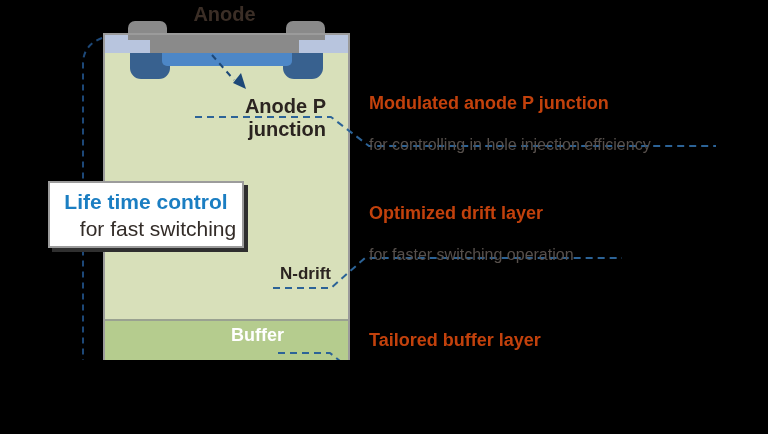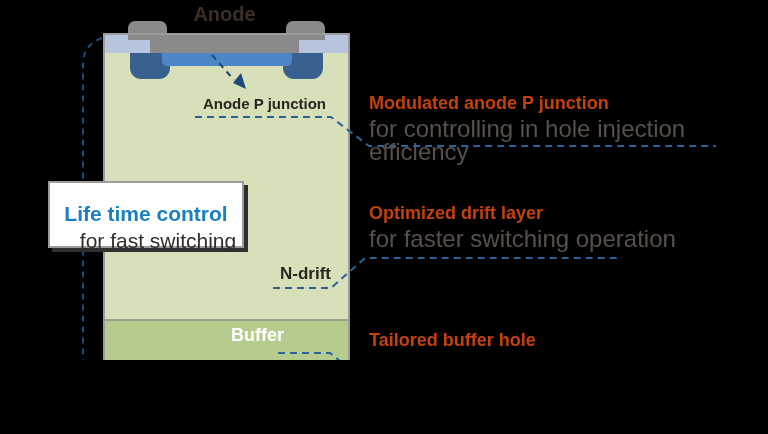--- a/index.html
+++ b/index.html
@@ -19,39 +19,39 @@
   
   .tab   { top:21px; width:39px; height:19px; background:#8a8a8a; border-radius:7px 7px 0 0; }
   .tabL  { left:128px; } .tabR { left:286px; }
   .bar   { left:150px; top:35px; width:149px; height:18px; background:#8a8a8a; }
   .pwell { top:53px; width:40px; height:26px; background:#38618f; border-radius:0 0 11px 11px; }
   .pwL   { left:130px; } .pwR { left:283px; }
   .pstrip{ left:162px; top:53px; width:130px; height:13px; background:#4d87c7; border-radius:0 0 5px 5px; }
 
   
   .anode-label   { left:150px; top:3px;   width:149px; text-align:center; font-size:20px; font-weight:bold; color:#3b2e26; }
-  .apj-label     { left:178px; top:95px;  width:148px; text-align:right;  font-size:15px; font-weight:bold; color:#2b2420; }
+  .apj-label     { left:178px; top:95px;  width:148px; text-align:right;  font-size:20px; font-weight:bold; color:#2b2420; }
   .ndrift-label  { left:243px; top:264px; width:88px;  text-align:right;  font-size:17px; font-weight:bold; color:#2b2420; }
   .buffer-label  { left:231px; top:325px; width:100px; text-align:left;  font-size:18px; font-weight:bold; color:#ffffff; }
   .substr-label  { left:211px; top:380px; width:120px; text-align:right;  font-size:18px; font-weight:bold; color:#ffffff; }
 
   
   .callout {
     left:48px; top:181px; width:196px; height:67px; background:#ffffff;
     border:2px solid #9c9c9c; box-shadow:4px 4px 0 #2f2f2f; box-sizing:border-box;
-    text-align:center; padding-top:17px;
+    text-align:center; padding-top:5px;
   }
   .callout-title { font-size:21px; font-weight:bold; color:#1b7ec2; line-height:27px; }
   .callout-sub   { font-size:21px; color:#332c28; line-height:27px;margin-left:24px; }
 
   
   .annot { left:369px; width:380px; }
   .a1 { top:92px; } .a2 { top:202px; } .a3 { top:329px; }
   .annot-title { font-size:18px; font-weight:bold; color:#c2410c; line-height:23px; }
-  .annot-sub   { font-size:24px; color:#57504c; line-height:23px; margin-top:2px; }
+  .annot-sub   { font-size:16px; color:#57504c; line-height:23px; margin-top:18px; }
 
   svg.overlay { left:0; top:0; pointer-events:none; }
   .dash-mid  { fill:none; stroke:#2c6397; stroke-width:2; stroke-dasharray:7 5; stroke-linejoin:round; }
   .dash-dark { fill:none; stroke:#1d4878; stroke-width:2; stroke-dasharray:6 5; stroke-linejoin:round; }
 </style>
 </head>
 <body>
 
 <div class="canvas">
 
@@ -93,16 +93,16 @@
 
   <div class="abs annot a1">
     <div class="annot-title">Modulated anode P junction</div>
     <div class="annot-sub">for controlling in hole injection efficiency</div>
   </div>
   <div class="abs annot a2">
     <div class="annot-title">Optimized drift layer</div>
     <div class="annot-sub">for faster switching operation</div>
   </div>
   <div class="abs annot a3">
-    <div class="annot-title">Tailored buffer hole</div>
+    <div class="annot-title">Tailored buffer layer</div>
   </div>
 
 </div>
 
 </body></html>

